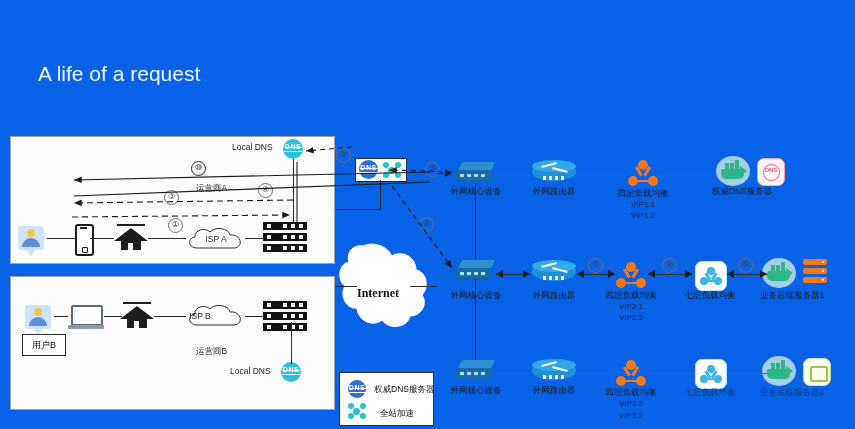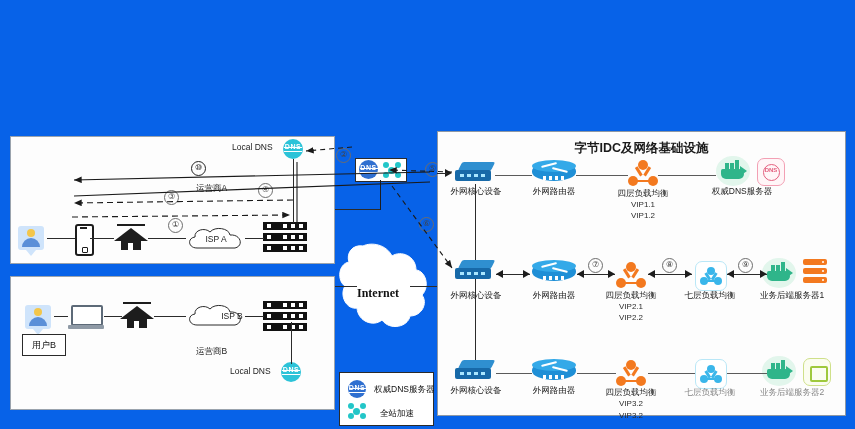--- a/index.html
+++ b/index.html
@@ -164,20 +164,21 @@
     font-size:19px;color:rgba(120,120,120,.55);
     font-family:"DejaVu Sans",sans-serif;white-space:nowrap;
     letter-spacing:1px;
   }
 </style>
 </head>
 <body>
 
 <div class="slide">
 
+  <div class="h-sub">A life of a request</div>
 
   <div class="panel" id="panel-a"></div>
 
 
   <div class="user-av" style="left:18px;top:226px;"></div>
   <div class="user-tail" style="left:26px;top:250px;"></div>
 
   <div class="phone" style="left:75px;top:224px;"></div>
 
   <div class="house" style="left:114px;top:224px;">
@@ -249,21 +250,21 @@
       <div class="roof"></div>
       <div class="body"></div>
       <div class="door"></div>
   </div>
 
   <div class="cloud-isp" style="left:185px;top:303px;">
     <svg width="62" height="28" viewBox="0 0 62 28">
       <path d="M12 22 C3 22 2 12 10 11 C9 4 20 1 25 6 C30 0 44 2 45 9 C56 8 59 20 50 22 Z" fill="#ffffff" stroke="#2b2b2b" stroke-width="1"></path>
     </svg>
   </div>
-  <div class="lbl c" style="left:232px;top:311px;">ISP B</div>
+  <div class="lbl c" style="left:200px;top:311px;">ISP B</div>
 
   <div class="rack" style="left:263px;top:301px;">
     <i>
         <b style="left:4px"></b>
         <b style="right:4px"></b>
         <b style="right:12px"></b>
         <b style="right:20px"></b>
       </i>
     <i>
         <b style="left:4px"></b>
@@ -326,23 +327,20 @@
     <div class="cdn-x" style="left:8px;top:30px;width:18px;height:16px;">
       <i style="left:0;top:0;width:6px;height:6px;background:#23c6c8;border-radius:50%;position:absolute;"></i>
       <i style="right:0;top:0;width:6px;height:6px;background:#23c6c8;border-radius:50%;position:absolute;"></i>
       <i style="left:0;bottom:0;width:6px;height:6px;background:#23c6c8;border-radius:50%;position:absolute;"></i>
       <i style="right:0;bottom:0;width:6px;height:6px;background:#23c6c8;border-radius:50%;position:absolute;"></i>
       <i style="left:5px;top:5px;width:7px;height:7px;background:#23c6c8;border-radius:50%;position:absolute;"></i>
     </div>
     <div class="row" style="left:40px;top:35px;">全站加速</div>
   </div>
 
-  <div class="panel" id="panel-idc">
-    <div class="idc-title">字节IDC及网络基础设施</div>
-  </div>
 
   <div class="sw" style="left:455px;top:162px;">
     <div class="top"></div>
     <div class="front">
         <b style="left:5px"></b>
         <b style="left:12px"></b>
         <b style="left:19px"></b>
         <b style="left:26px"></b>
       </div>
   </div>

